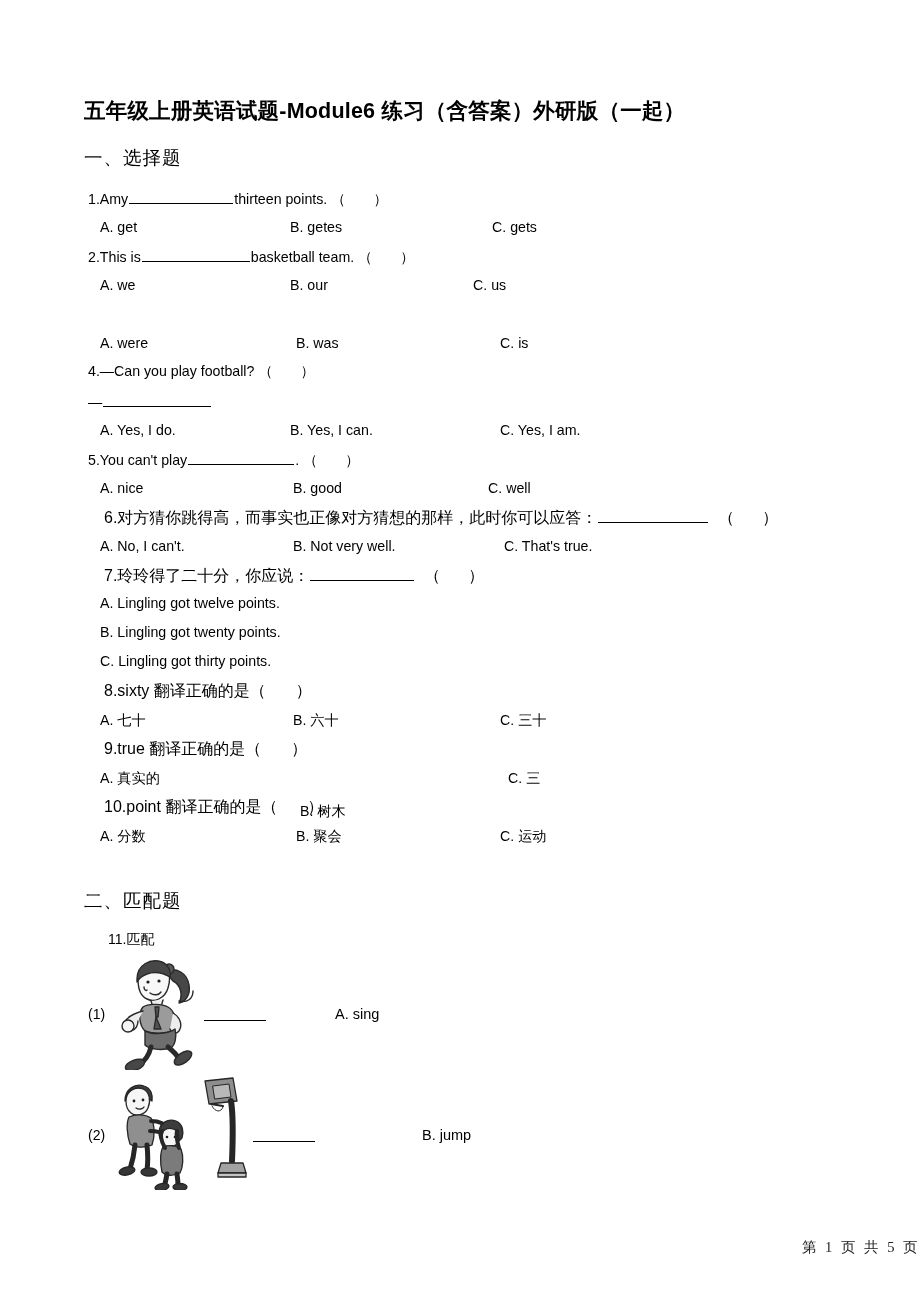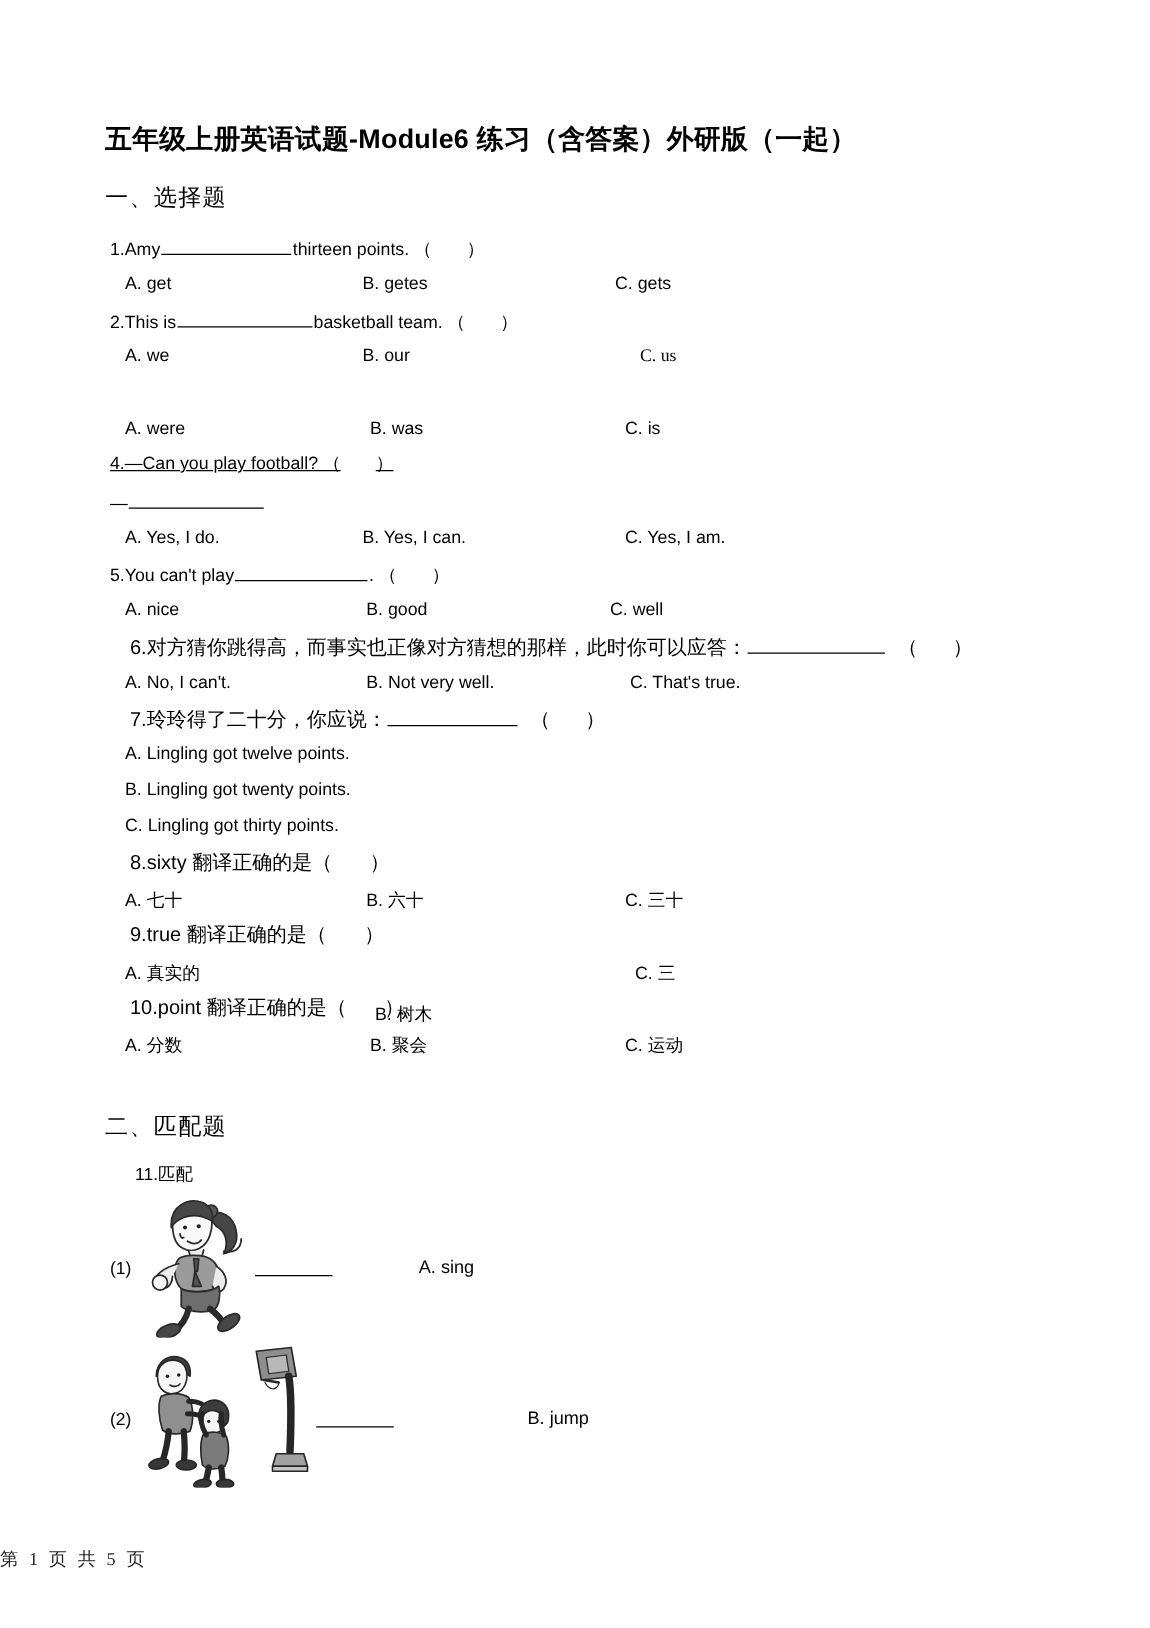--- a/index.html
+++ b/index.html
@@ -121,21 +121,21 @@
     position: absolute;
     filter: grayscale(1) contrast(1.05);
   }
 
   
   .footer {
     position: absolute;
     left: 0;
     width: 920px;
     top: 1238px;
-    text-align: left;
+    text-align: right;
     font-size: 14.5px;
     letter-spacing: 2.5px;
     font-family: "Liberation Serif", "DejaVu Serif", serif;
     color: #222;
   }
 </style>
 </head>
 <body>
 
 <div class="page">
@@ -158,30 +158,30 @@
 
   <div class="q-line" style="top:248px;">
     <span>2.This is</span><span class="blank w2"></span><span>basketball team.</span>
     <span class="paren">
       <span>（</span><span class="gap"></span><span>）</span>
     </span>
   </div>
   <div class="opt-row" style="top:277px;">
     <span class="opt" style="left:100px;">A. we</span>
     <span class="opt" style="left:290px;">B. our</span>
-    <span class="opt" style="left:512px;font-family:Liberation Serif, serif;">C. us</span>
+    <span class="opt" style="left:473px;">C. us</span>
   </div>
 
   <div class="opt-row" style="top:335px;">
     <span class="opt" style="left:100px;">A. were</span>
     <span class="opt" style="left:296px;">B. was</span>
     <span class="opt" style="left:500px;">C. is</span>
   </div>
 
-  <div class="q-line" style="top:364px;text-decoration:underline;">
+  <div class="q-line" style="top:364px;">
     <span>4.—Can you play football?</span>
     <span class="paren">
       <span>（</span><span class="gap"></span><span>）</span>
     </span>
   </div>
   <div class="dashline" style="top:393px;">
     <span>—</span><span class="blank w4"></span>
   </div>
   <div class="opt-row" style="top:422px;">
     <span class="opt" style="left:100px;">A. Yes, I do.</span>

